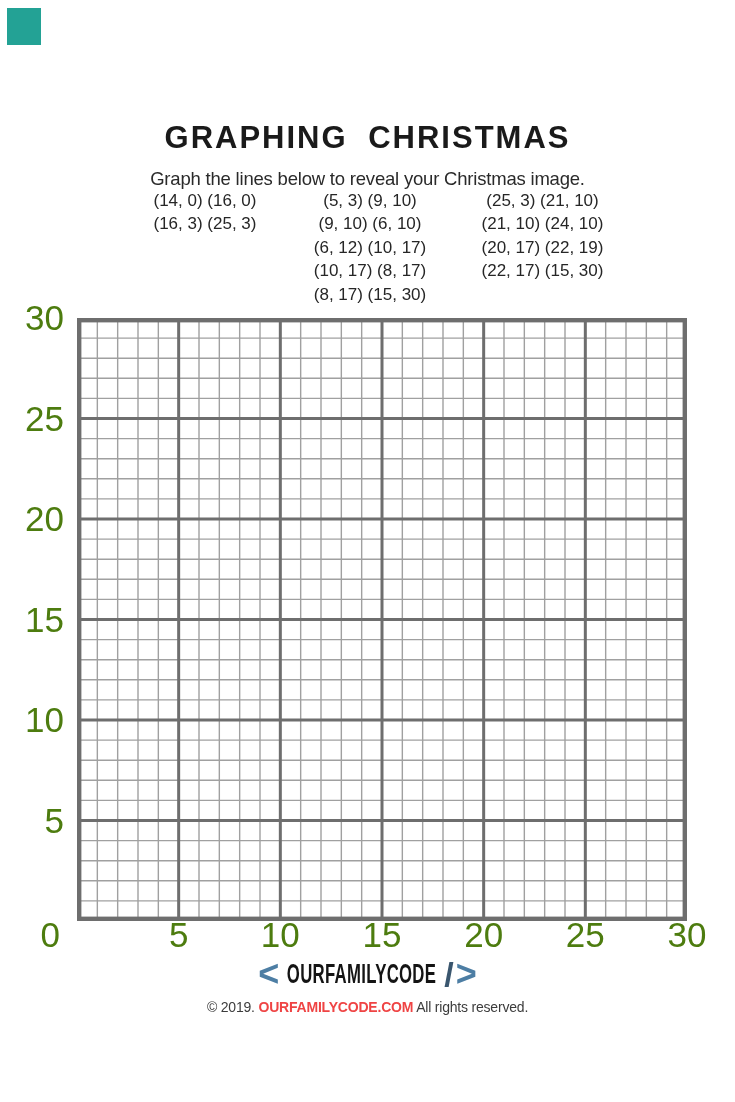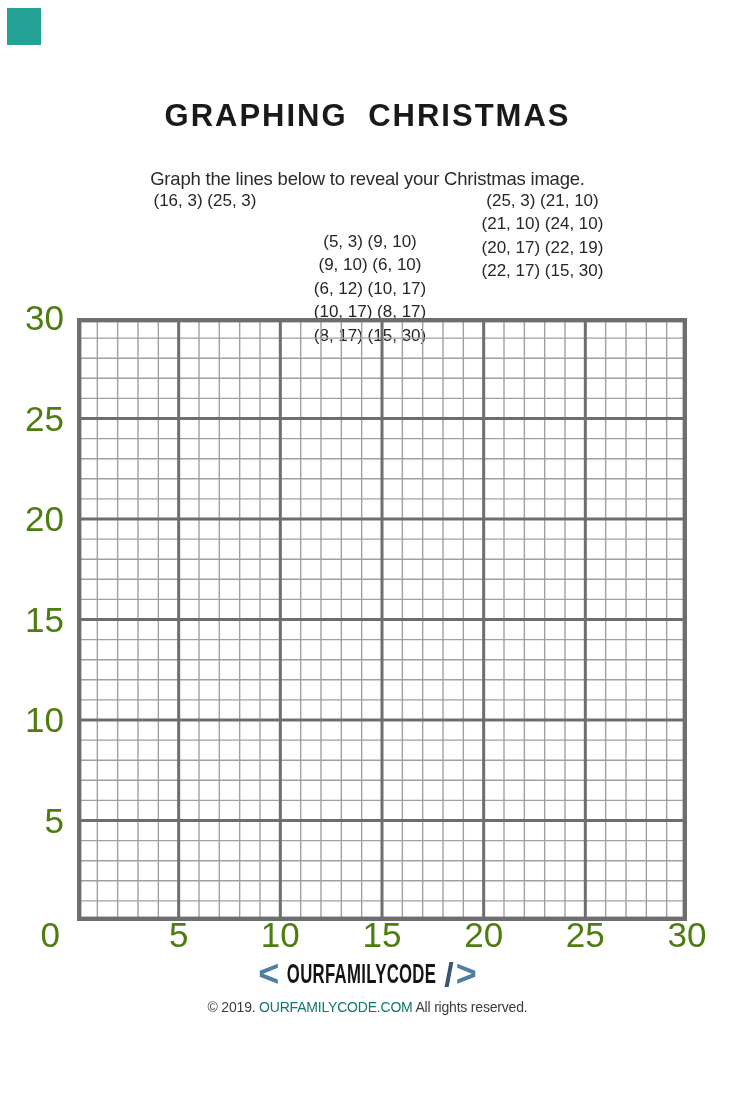--- a/index.html
+++ b/index.html
@@ -11,21 +11,21 @@
     overflow: hidden;
     font-family: "Liberation Sans", sans-serif;
   }
   .corner-square {
     position: absolute;
     left: 7px; top: 8px;
     width: 34px; height: 37px;
   }
   .title {
     position: absolute;
-    left: 0; top: 98px;
+    left: 0; top: 120px;
     width: 100%;
     text-align: center;
     font-size: 31px;
     font-weight: 600;
     letter-spacing: 2px;
     word-spacing: 10px;
     color: #1a1a1a;
   }
   .subtitle {
     position: absolute;
@@ -39,21 +39,21 @@
   }
   .coord-col {
     position: absolute;
     top: 189px;
     text-align: center;
     font-size: 17px;
     line-height: 23.4px;
     color: #262626;
   }
   #coord-col-0 { left: 130px; width: 150px; }
-  #coord-col-1 { left: 295px; width: 150px; margin-top: 41px; }
+  #coord-col-1 { left: 295px; width: 150px; }
   #coord-col-2 { left: 465px; width: 155px; }
   #grid-svg {
     position: absolute;
     left: 77px; top: 318px;
     width: 610px; height: 603px;
     display: block;
   }
   .axis-label {
     position: absolute;
     font-size: 35px;
@@ -107,20 +107,21 @@
 
 <div id="page">
 
   <div class="corner-square" style="background-color: rgb(35, 162, 149);"></div>
 
   <div class="title">GRAPHING CHRISTMAS</div>
 
   <div class="subtitle">Graph the lines below to reveal your Christmas image.</div>
 
   <div id="coord-col-0" class="coord-col">
+      <div class="coord-line">(14, 0) (16, 0)</div>
       <div class="coord-line">(16, 3) (25, 3)</div>
     </div>
   <div id="coord-col-1" class="coord-col">
       <div class="coord-line">(5, 3) (9, 10)</div>
       <div class="coord-line">(9, 10) (6, 10)</div>
       <div class="coord-line">(6, 12) (10, 17)</div>
       <div class="coord-line">(10, 17) (8, 17)</div>
       <div class="coord-line">(8, 17) (15, 30)</div>
     </div>
   <div id="coord-col-2" class="coord-col">
@@ -192,21 +193,21 @@
       <rect x="2.2" y="2.2" width="605.6" height="598.6" fill="none" stroke="#6e6e6e" stroke-width="4.4"></rect>
     </svg>
 
   <div class="logo">
     <span class="logo-chevron" style="color: rgb(77, 126, 164);">&lt;</span>
     <span class="logo-text">OURFAMILYCODE</span>
     <span class="logo-slash" style="color: rgb(58, 86, 110);">/</span>
     <span class="logo-chevron" style="color: rgb(77, 126, 164);">&gt;</span>
   </div>
 
-  <div class="copyright"><span>© 2019. </span><span style="color: #0f766e;">OURFAMILYCODE.COM</span><span> All rights reserved.</span></div>
+  <div class="copyright"><span>© 2019. </span><span style="color: #ef4444; font-weight: bold;">OURFAMILYCODE.COM</span><span> All rights reserved.</span></div>
 
 <div class="axis-label" style="left: 20px; top: 303px; width: 44px; text-align: right;">30</div>
     <div class="axis-label" style="left: 20px; top: 403.5px; width: 44px; text-align: right;">25</div>
     <div class="axis-label" style="left: 20px; top: 504px; width: 44px; text-align: right;">20</div>
     <div class="axis-label" style="left: 20px; top: 604.5px; width: 44px; text-align: right;">15</div>
     <div class="axis-label" style="left: 20px; top: 705px; width: 44px; text-align: right;">10</div>
     <div class="axis-label" style="left: 20px; top: 805.5px; width: 44px; text-align: right;">5</div>
     <div class="axis-label" style="left: 153.667px; top: 920px; width: 50px; text-align: center;">5</div>
     <div class="axis-label" style="left: 255.333px; top: 920px; width: 50px; text-align: center;">10</div>
     <div class="axis-label" style="left: 357px; top: 920px; width: 50px; text-align: center;">15</div>

